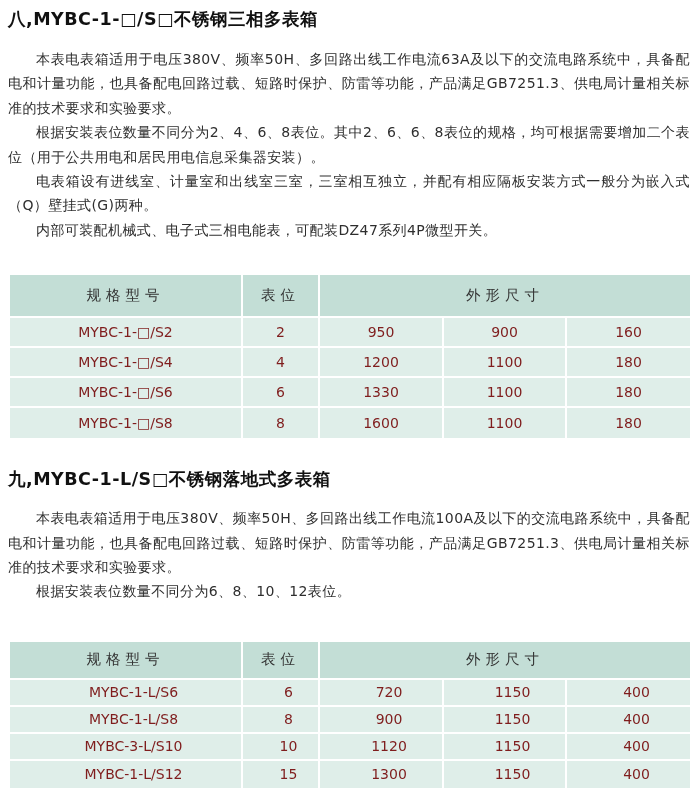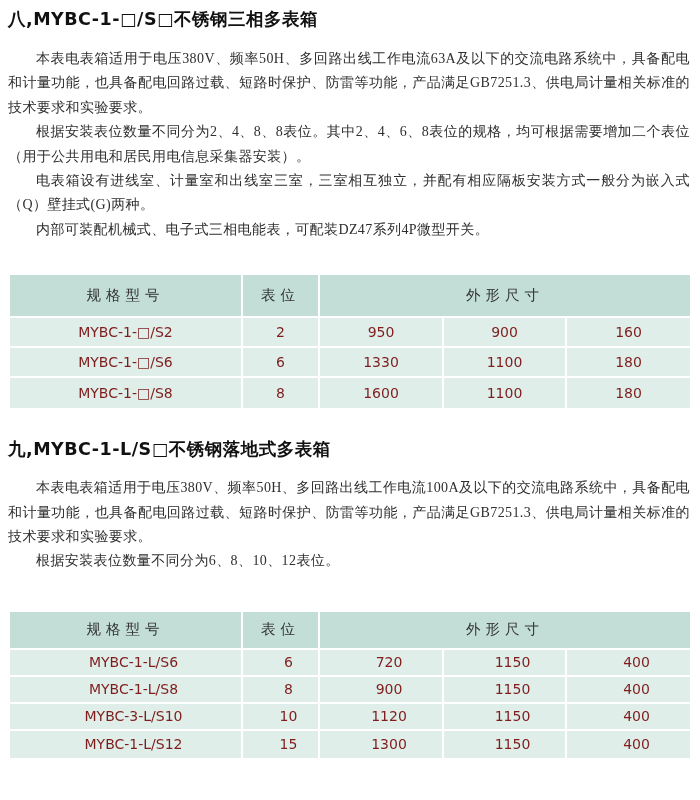--- a/index.html
+++ b/index.html
@@ -21,21 +21,20 @@
     font-size: 17.5px;
     font-weight: bold;
     color: #111111;
     letter-spacing: 0.5px;
     margin: 2px 0 0 0;
     line-height: 22px;
   }
   .paragraphs {
     margin-top: 17px;
     padding-right: 2px;
-    font-family: Liberation Serif, serif;
   }
   .para {
     margin: 0;
     font-size: 14px;
     line-height: 24.4px;
     text-align: justify;
     text-indent: 2em;
     color: #2e2e2e;
     letter-spacing: 0.4px;
   }
@@ -79,21 +78,21 @@
 </style>
 </head>
 <body>
 
 <div class="page">
 
   <div class="section section-1">
     <h2 class="section-heading">八,MYBC-1-□/S□不锈钢三相多表箱</h2>
     <div class="paragraphs">
       <p class="para">本表电表箱适用于电压380V、频率50H、多回路出线工作电流63A及以下的交流电路系统中，具备配电和计量功能，也具备配电回路过载、短路时保护、防雷等功能，产品满足GB7251.3、供电局计量相关标准的技术要求和实验要求。</p>
-      <p class="para">根据安装表位数量不同分为2、4、8、8表位。其中2、4、6、8表位的规格，均可根据需要增加二个表位（用于公共用电和居民用电信息采集器安装）。</p>
+      <p class="para">根据安装表位数量不同分为2、4、6、8表位。其中2、6、6、8表位的规格，均可根据需要增加二个表位（用于公共用电和居民用电信息采集器安装）。</p>
       <p class="para">电表箱设有进线室、计量室和出线室三室，三室相互独立，并配有相应隔板安装方式一般分为嵌入式（Q）壁挂式(G)两种。</p>
       <p class="para">内部可装配机械式、电子式三相电能表，可配装DZ47系列4P微型开关。</p>
     </div>
 
     <table class="spec-table t1">
       <colgroup>
         <col style="width:233px">
           <col style="width:77px">
           <col style="width:124px">
           <col style="width:123px">
@@ -106,20 +105,27 @@
           <th colspan="3">外形尺寸</th>
         </tr>
       </thead>
       <tbody>
         <tr>
           <td>MYBC-1-□/S2</td>
           <td>2</td>
           <td>950</td>
           <td>900</td>
           <td>160</td>
+        </tr>
+        <tr>
+          <td>MYBC-1-□/S4</td>
+          <td>4</td>
+          <td>1200</td>
+          <td>1100</td>
+          <td>180</td>
         </tr>
         <tr>
           <td>MYBC-1-□/S6</td>
           <td>6</td>
           <td>1330</td>
           <td>1100</td>
           <td>180</td>
         </tr>
         <tr>
           <td>MYBC-1-□/S8</td>

